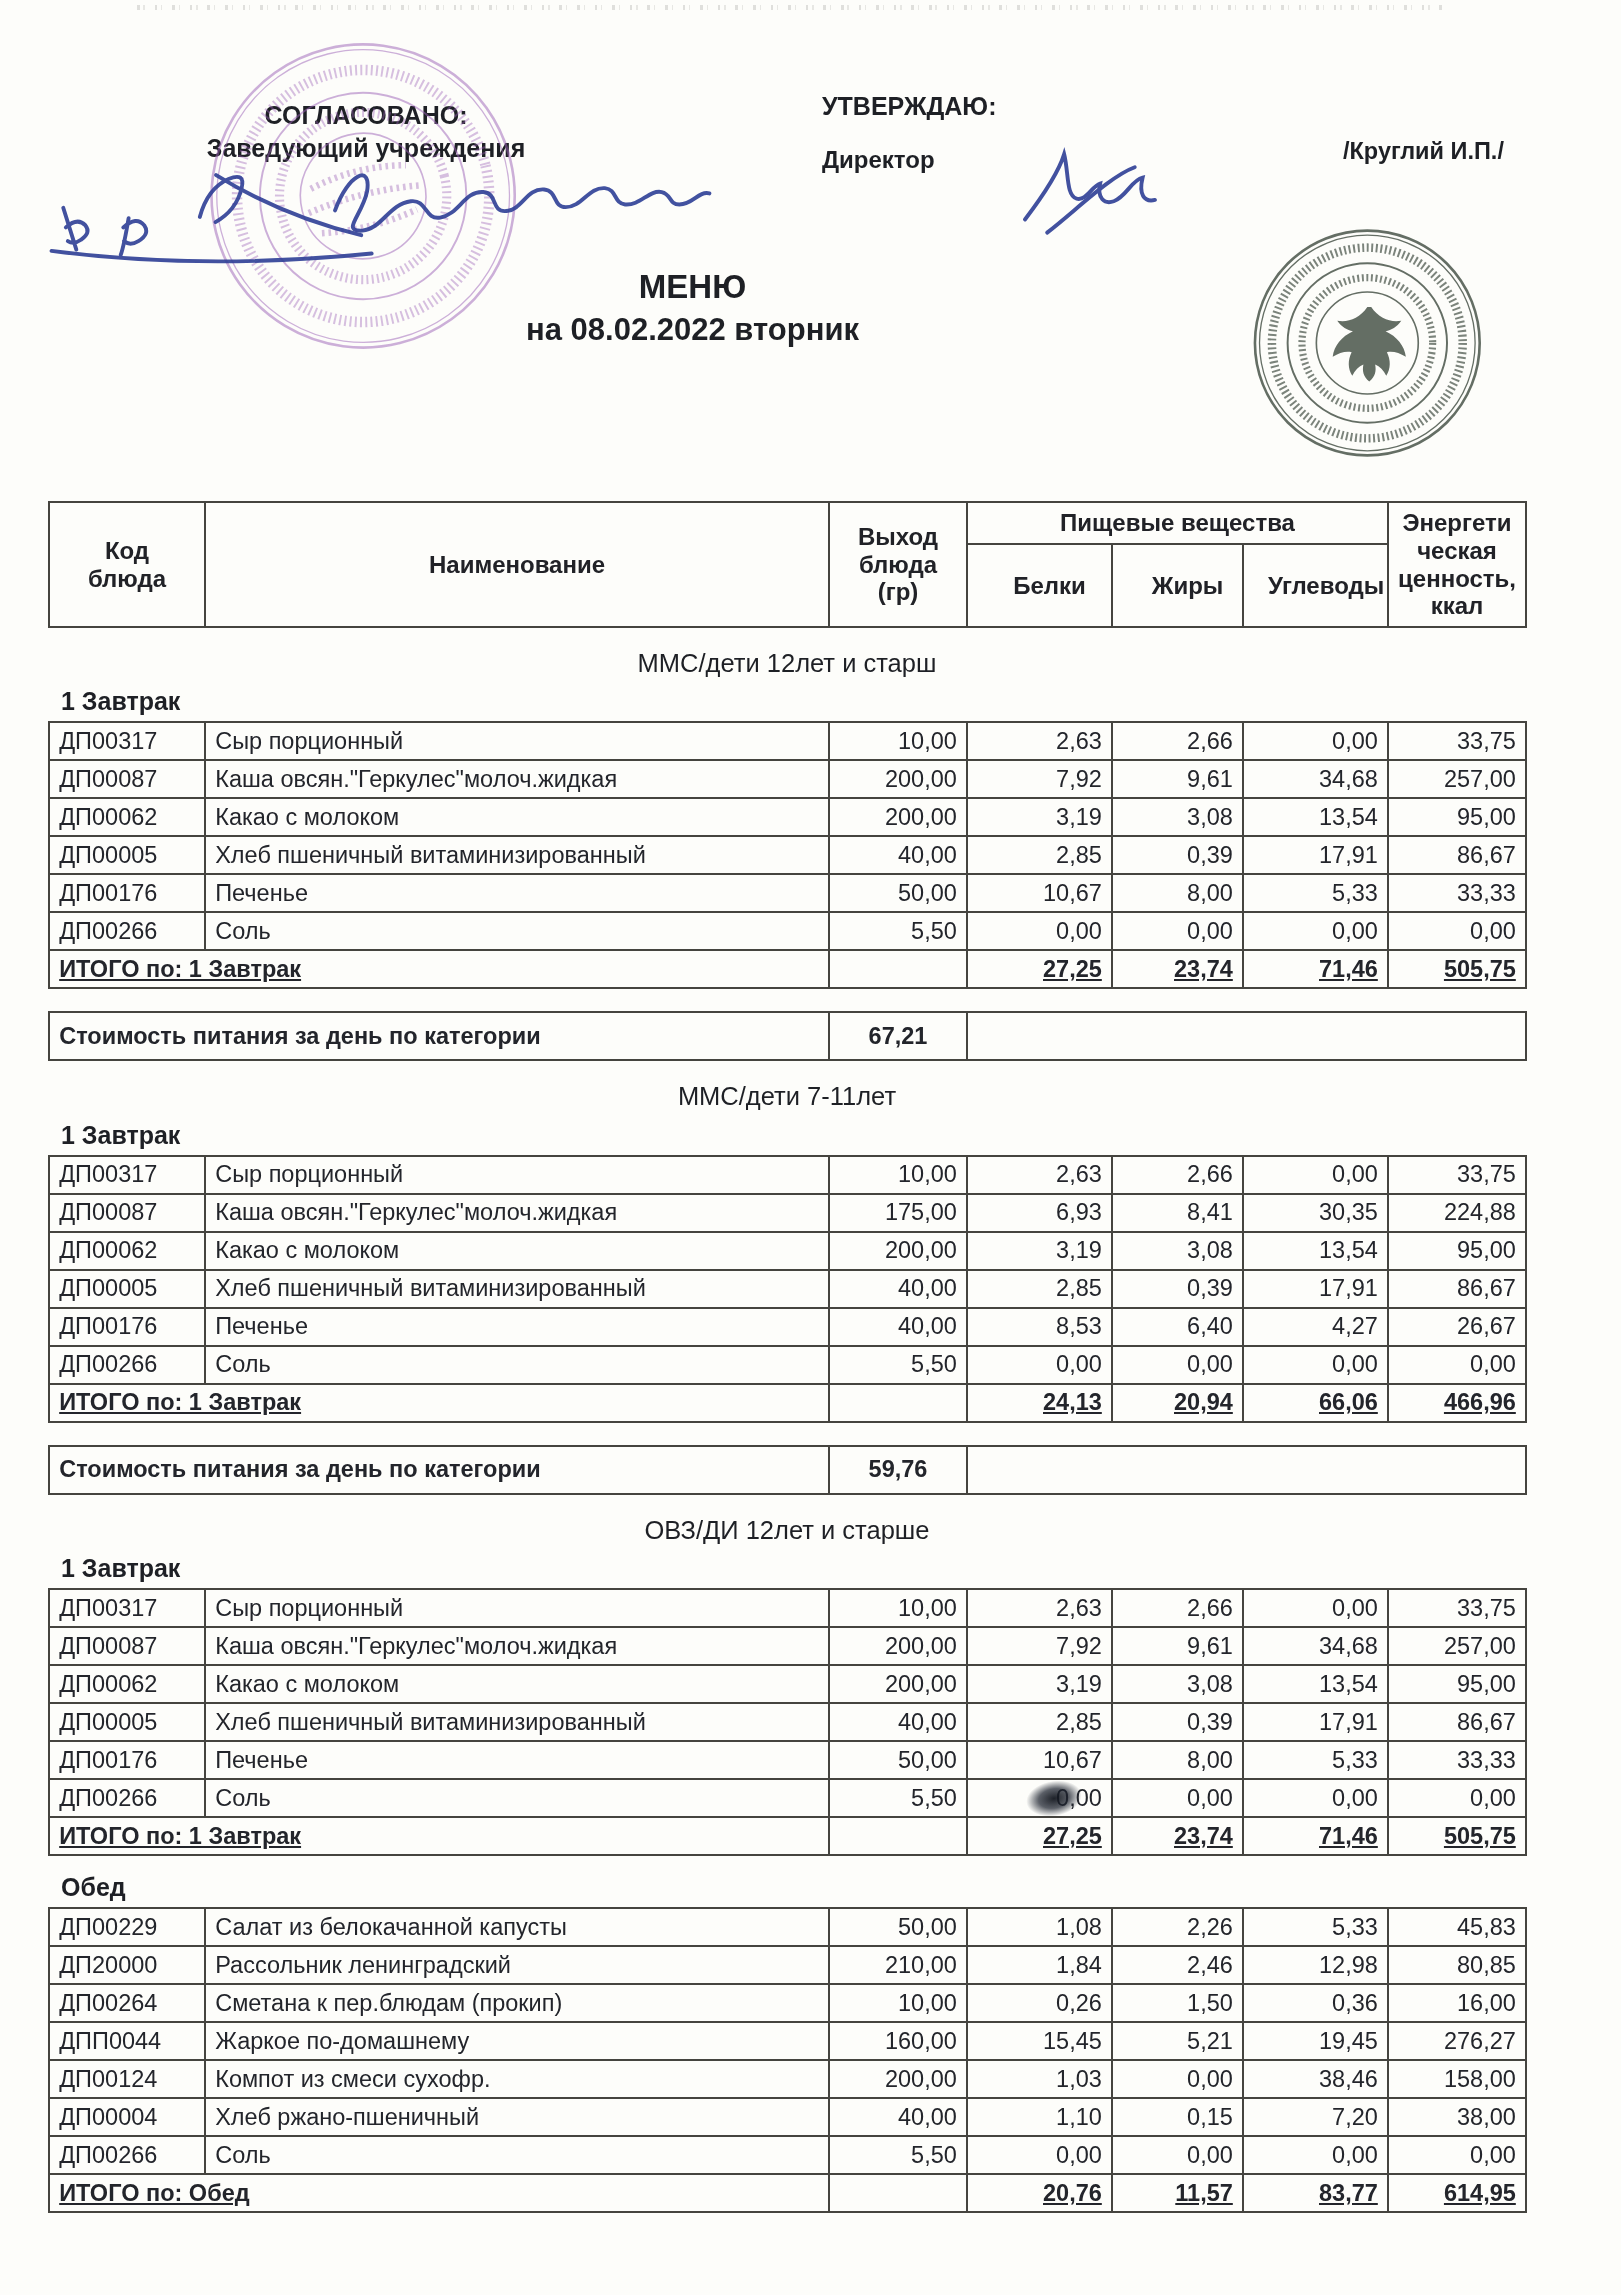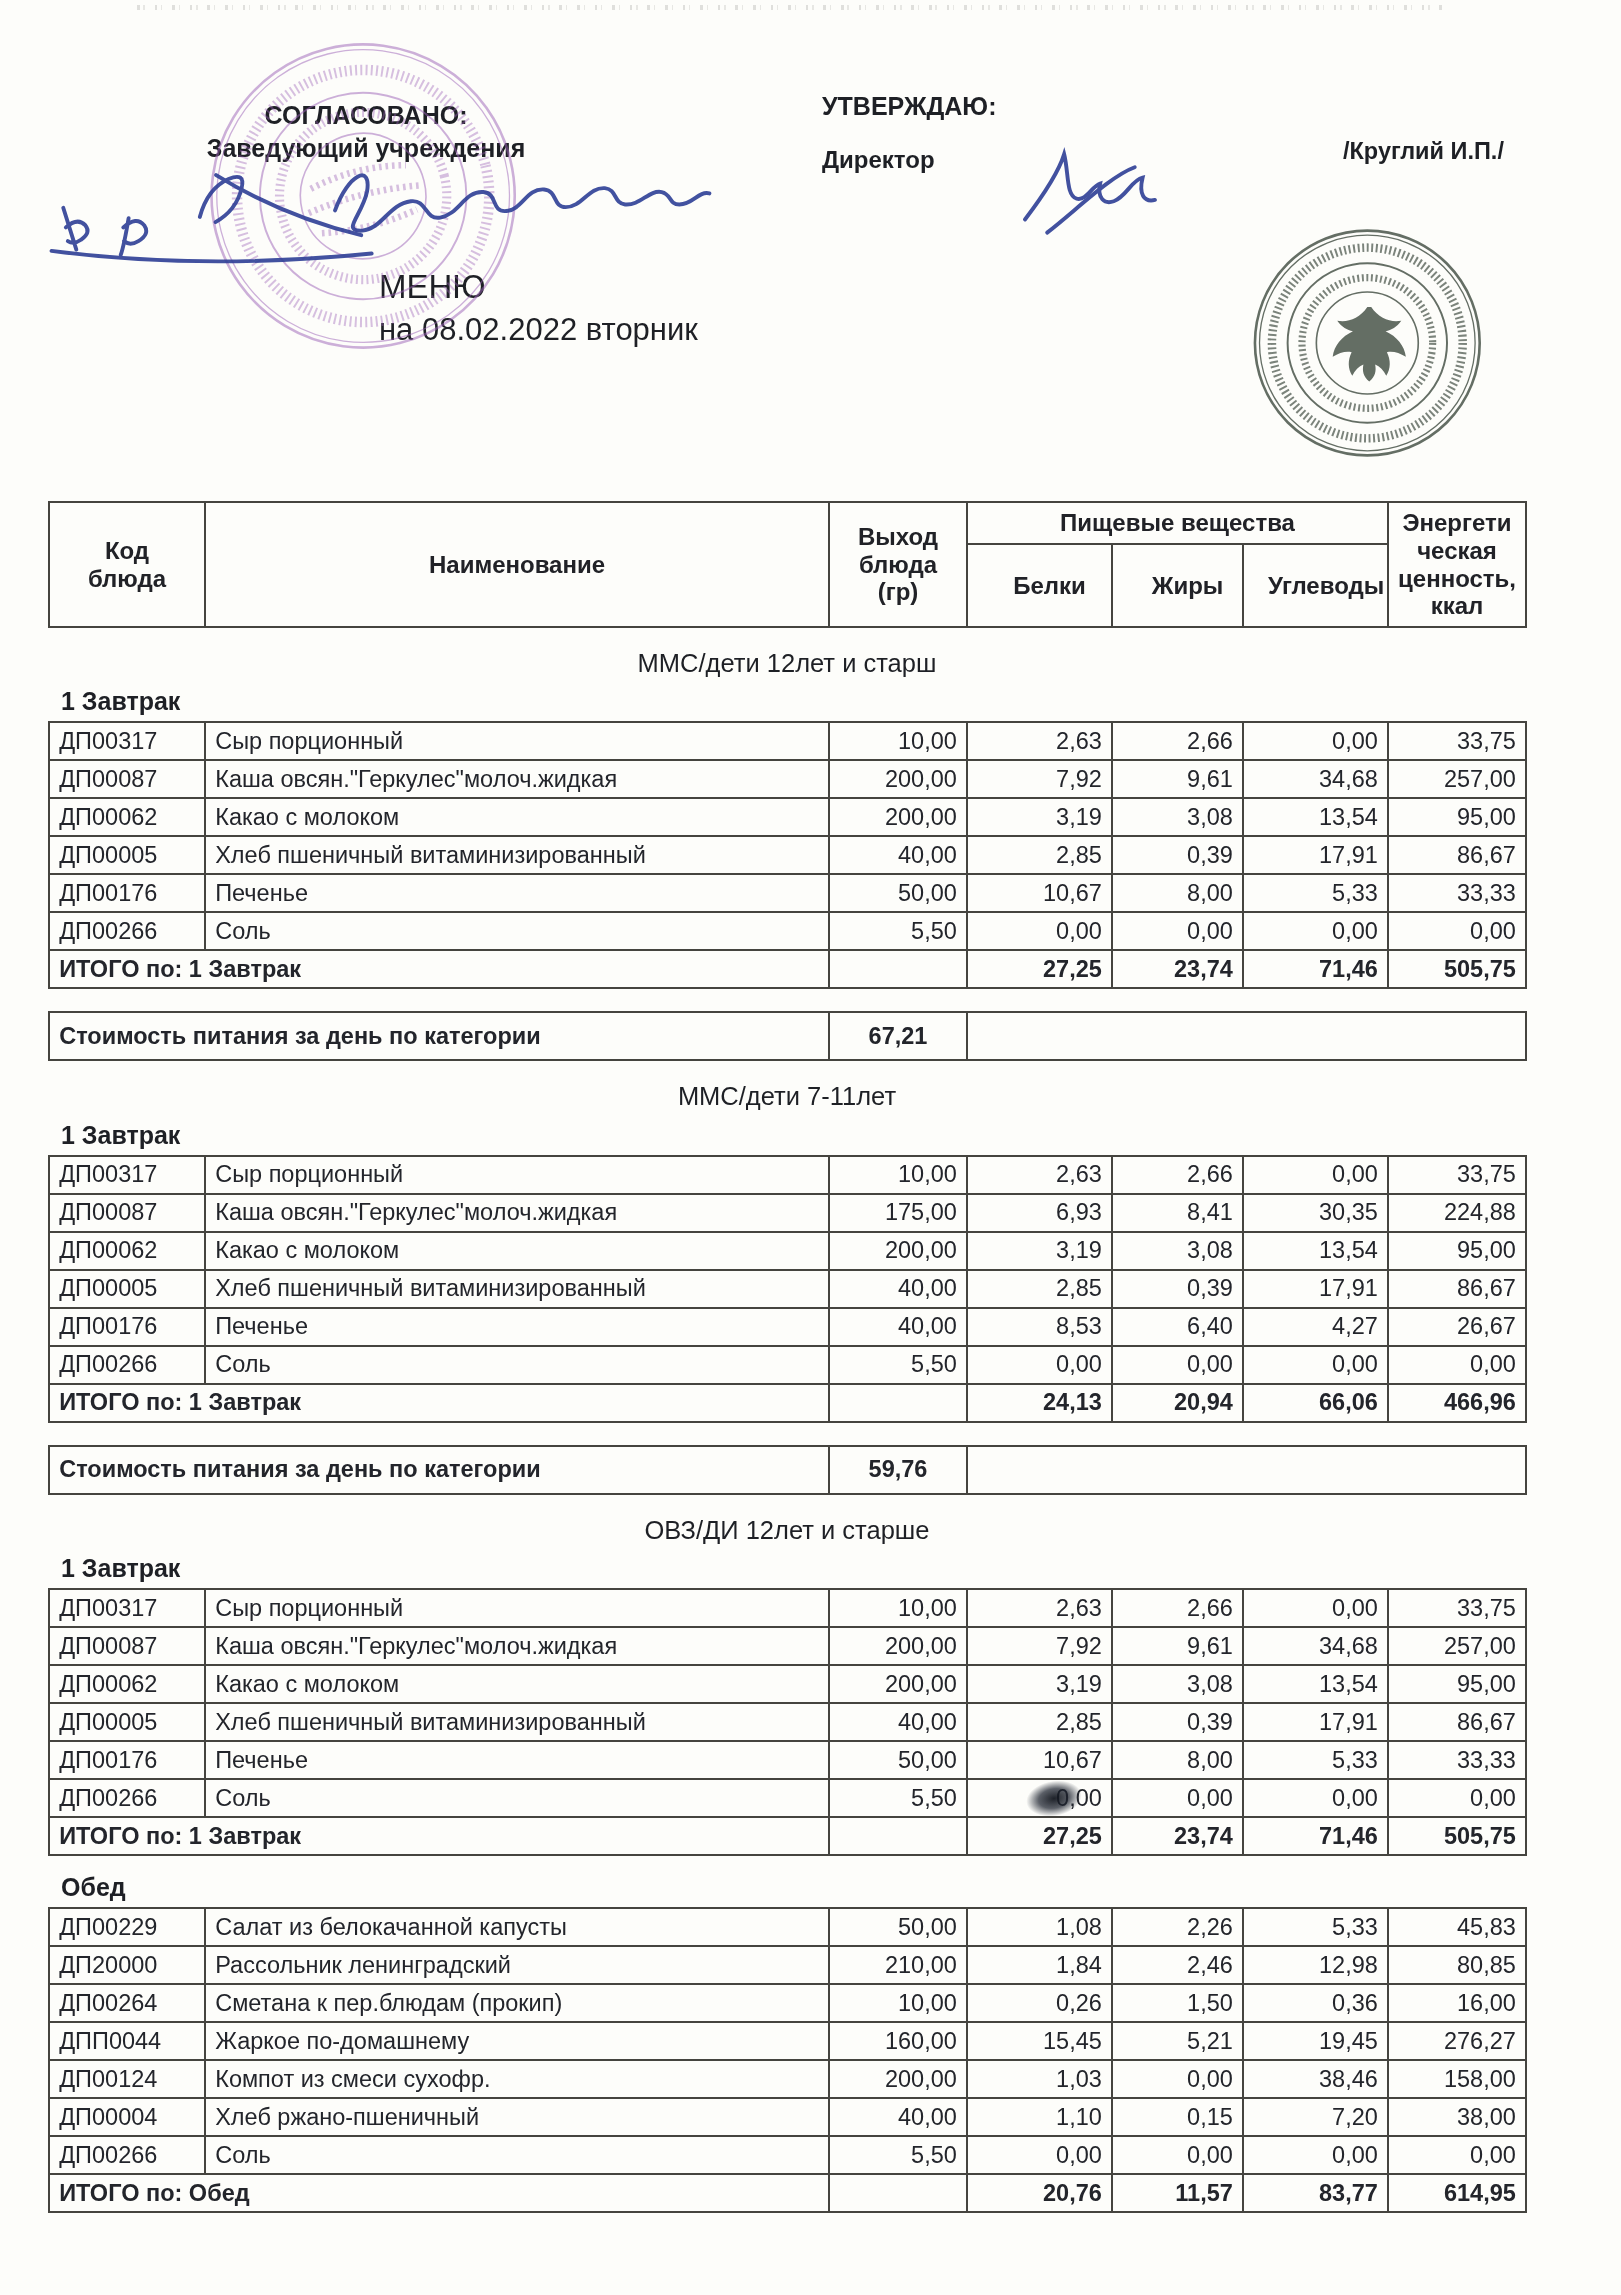--- a/index.html
+++ b/index.html
@@ -12,21 +12,21 @@
   }
 
   
   .scan-noise { position:absolute; top:5.2px; left:137px; width:1307px; height:5.2px; opacity:.3;
     background:repeating-linear-gradient(90deg,#9a9a96 0 2.6px,transparent 2.6px 6.5px,#b5b5b0 6.5px 7.8px,transparent 7.8px 17.6px); }
   .sign-left { position:absolute; left:193px; top:99px; width:346px; text-align:center;
     font-size:25px; font-weight:bold; line-height:1.32; }
   .approve-label { position:absolute; left:822px; top:92px; font-size:25px; font-weight:bold; }
   .approve-role  { position:absolute; left:822px; top:146px; font-size:24px; font-weight:bold;text-align:center; }
   .approver-name { position:absolute; left:1343px; top:138px; font-size:23.5px; font-weight:bold; }
-  .doc-title { position:absolute; left:379px; top:268px; width:627px; font-weight:normal; }
+  .doc-title { position:absolute; left:379px; top:268px; width:627px; text-align:center; font-weight:bold; }
   .t1 { font-size:33px; margin-bottom:3.9px; }
   .t2 { font-size:31px; line-height:1.3; }
 
   .overlay { position:absolute; left:0; top:0; pointer-events:none; }
 
   
   .content { position:absolute; left:48px; top:501px; width:1478px; }
   .menu-table { border-collapse:collapse; table-layout:fixed; width:1477px; background:transparent; }
   .menu-table th, .menu-table td { border:2px solid #45443f; }
   .header-table th { font-size:24px; font-weight:bold; text-align:center; vertical-align:middle;
@@ -34,21 +34,21 @@
   .header-table .r1 th { height:42px; }
   .header-table .r2 th { height:83px;padding-left:24px; }
   .hw { display:inline-block; }
   .hw-code   { max-width:88px; }
   .hw-out    { max-width:90px; }
   .hw-energy { max-width:119px; }
 
   .menu-table td { height:38px; font-size:23.5px; padding:1.3px 9.2px; white-space:nowrap;
     overflow:hidden; color:#23252b; vertical-align:middle; }
   .c-num { text-align:right; }
-  .total-row td { font-weight:bold; }
+  .total-row td { font-weight:bold;text-decoration:underline; }
   .c-total { padding-left:7.8px; }
 
   .category-title { text-align:center; font-weight:normal; font-size:25.5px; margin:21px 0 0 0; }
   .meal-label { font-weight:bold; font-size:25px; margin:9.2px 0 5.2px 13px; }
   .menu-table + .meal-label { margin-top:17px; }
 
   .cost-table { margin-top:22px; }
   .cost-table td { height:48px; }
   .cost-label { font-size:29px; font-weight:bold; padding-left:9.2px; }
   .cost-value { font-size:29px; font-weight:bold; text-align:center; }

